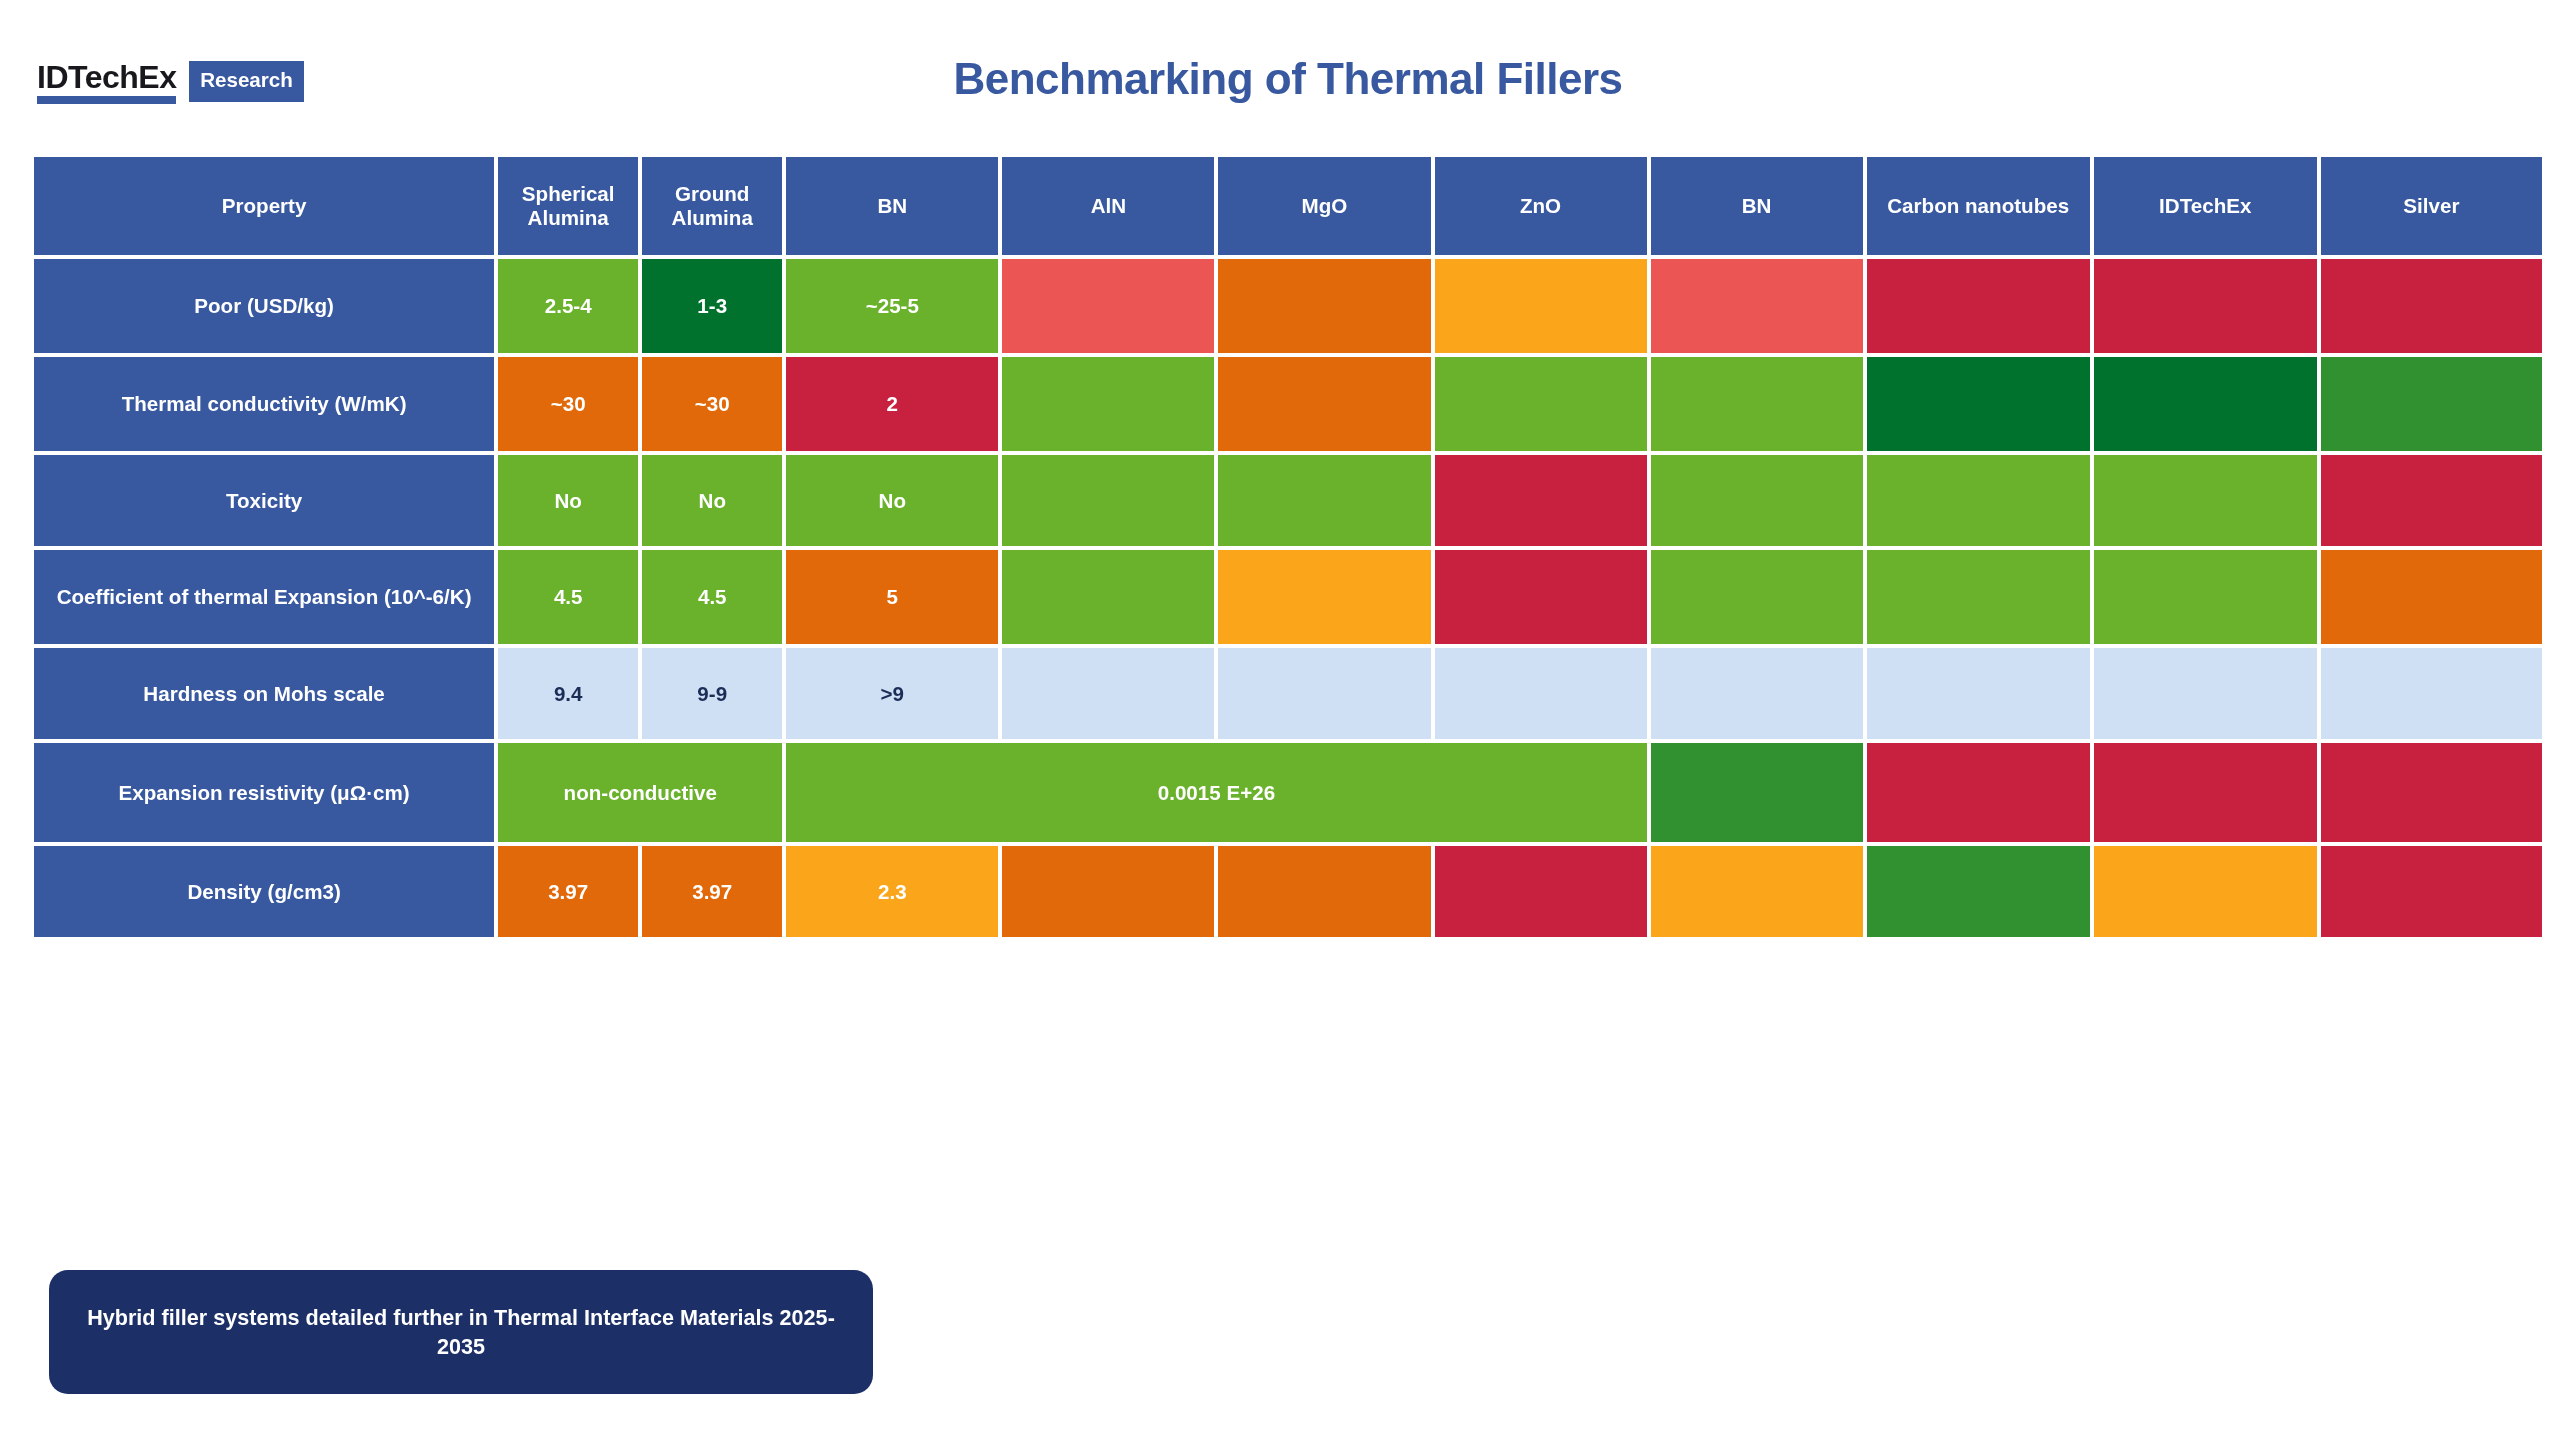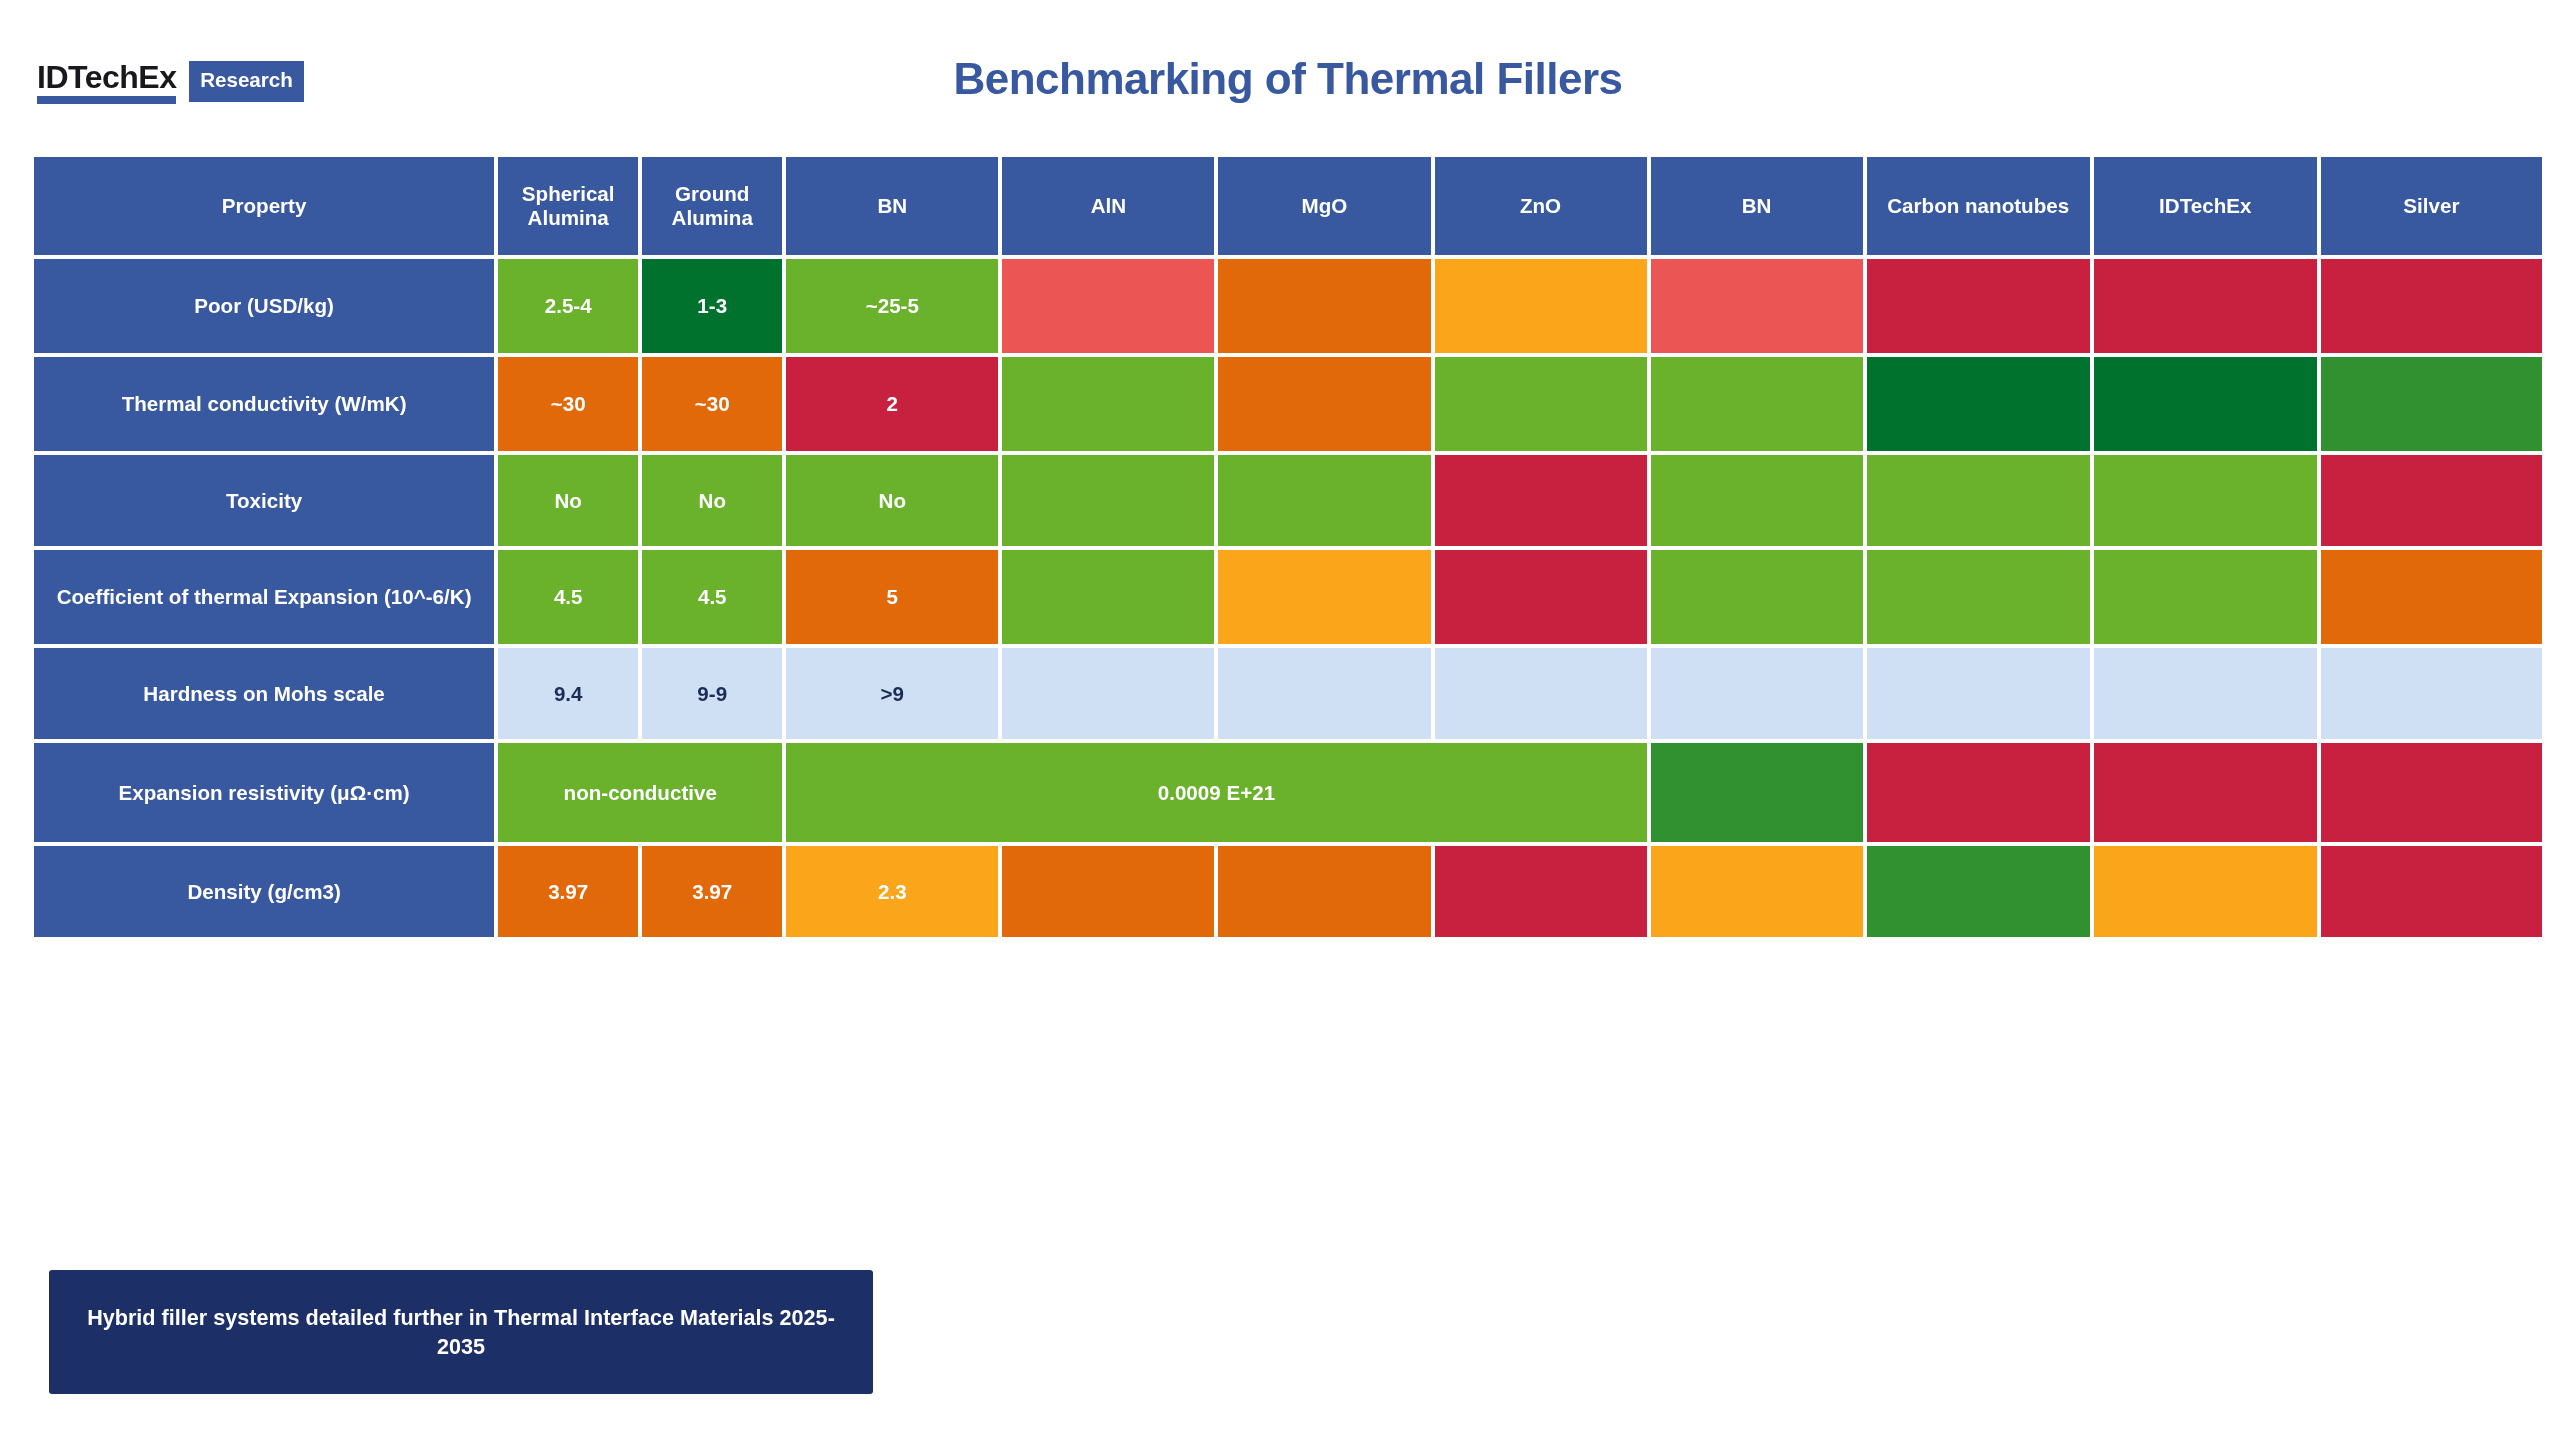--- a/index.html
+++ b/index.html
@@ -51,21 +51,21 @@
   }
   td.rowlab{
     background:#38589f;font-size:20.6px;font-weight:700;color:#ffffff;
     padding:0 7.2px;
   }
   td.cell{font-size:20.6px;font-weight:700;color:#ffffff;}
 
   
   .footer-note{
     position:absolute;left:49px;top:1270px;width:824px;height:124px;
-    background:#1C2F66;border-radius:3px;
+    background:#1C2F66;border-radius:19px;
     color:#ffffff;font-size:21.6px;font-weight:700;line-height:1.35;
     display:flex;align-items:center;justify-content:center;text-align:center;
     padding:0 20.6px;box-sizing:border-box;
   }
   .legend{
     position:absolute;left:1072px;top:1267px;width:1468px;height:129px;
     display:flex;align-items:center;
   }
   .legend-label{
     font-size:25px;font-weight:700;line-height:1.15;text-align:center;width:185px;
@@ -198,21 +198,21 @@
         <td class="cell" style="background: rgb(207, 224, 245); color: rgb(27, 45, 87);"></td>
         <td class="cell" style="background: rgb(207, 224, 245); color: rgb(27, 45, 87);"></td>
         <td class="cell" style="background: rgb(207, 224, 245); color: rgb(27, 45, 87);"></td>
         <td class="cell" style="background: rgb(207, 224, 245); color: rgb(27, 45, 87);"></td>
         <td class="cell" style="background: rgb(207, 224, 245); color: rgb(27, 45, 87);"></td>
       </tr>
 
       <tr style="height:103px">
         <td class="rowlab">Expansion resistivity (μΩ·cm)</td>
         <td class="cell" colspan="2" style="background: rgb(106, 178, 44);">non-conductive</td>
-        <td class="cell" colspan="4" style="background: rgb(106, 178, 44);">0.0009 E+21</td>
+        <td class="cell" colspan="4" style="background: rgb(106, 178, 44);">0.0015 E+26</td>
         <td class="cell" style="background: rgb(49, 145, 48);"></td>
         <td class="cell" style="background: rgb(200, 32, 63);"></td>
         <td class="cell" style="background: rgb(200, 32, 63);"></td>
         <td class="cell" style="background: rgb(200, 32, 63);"></td>
       </tr>
 
       <tr style="height:95px">
         <td class="rowlab">Density (g/cm3)</td>
         <td class="cell" style="background: rgb(226, 105, 10);">3.97</td>
         <td class="cell" style="background: rgb(226, 105, 10);">3.97</td>

